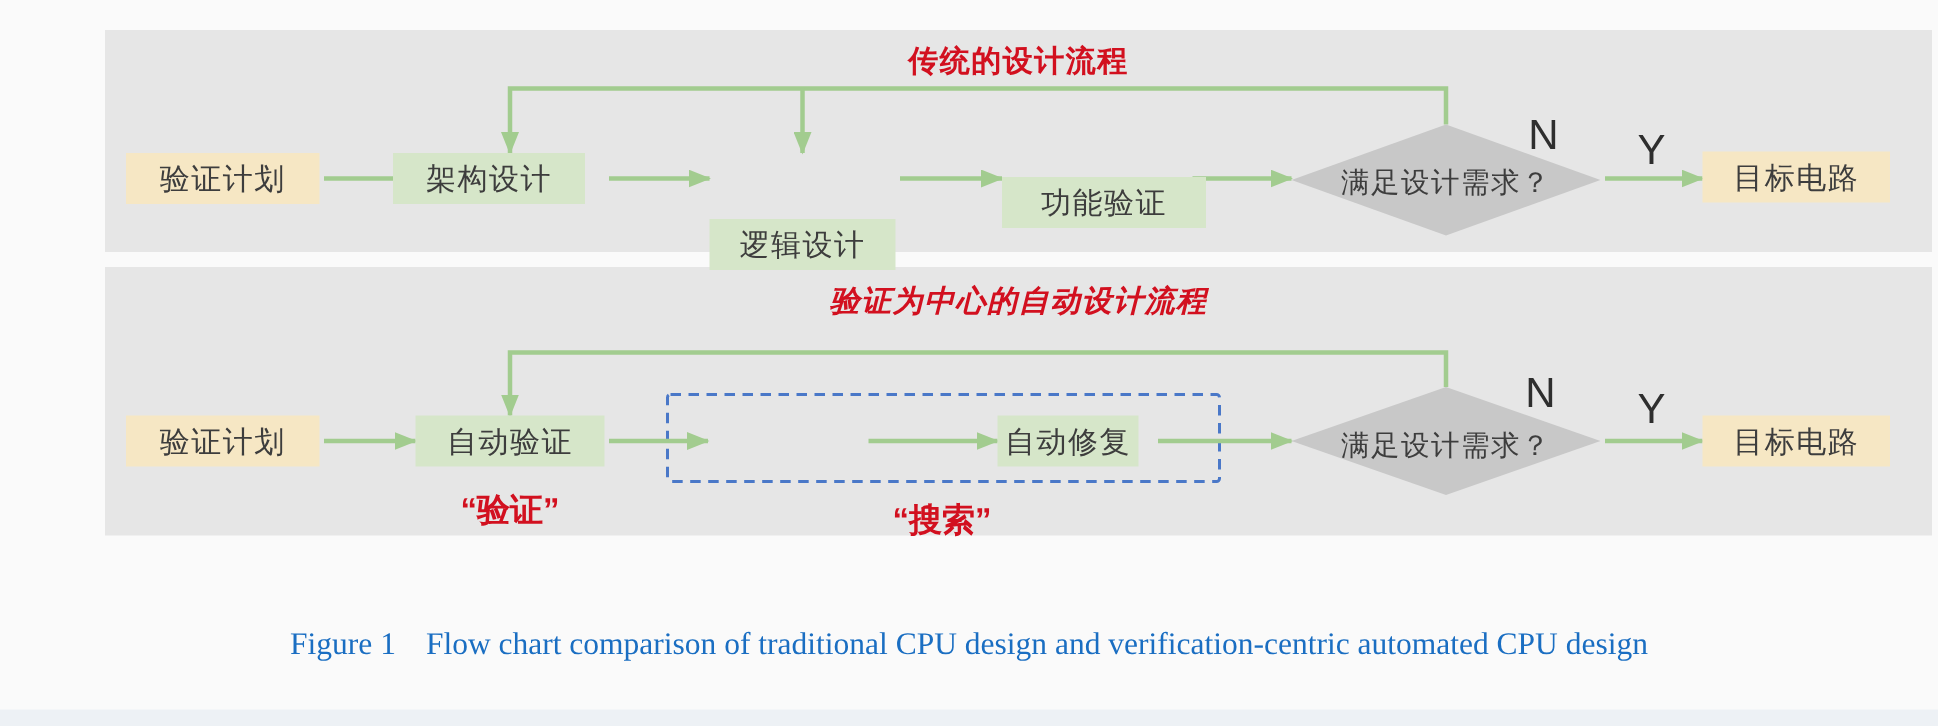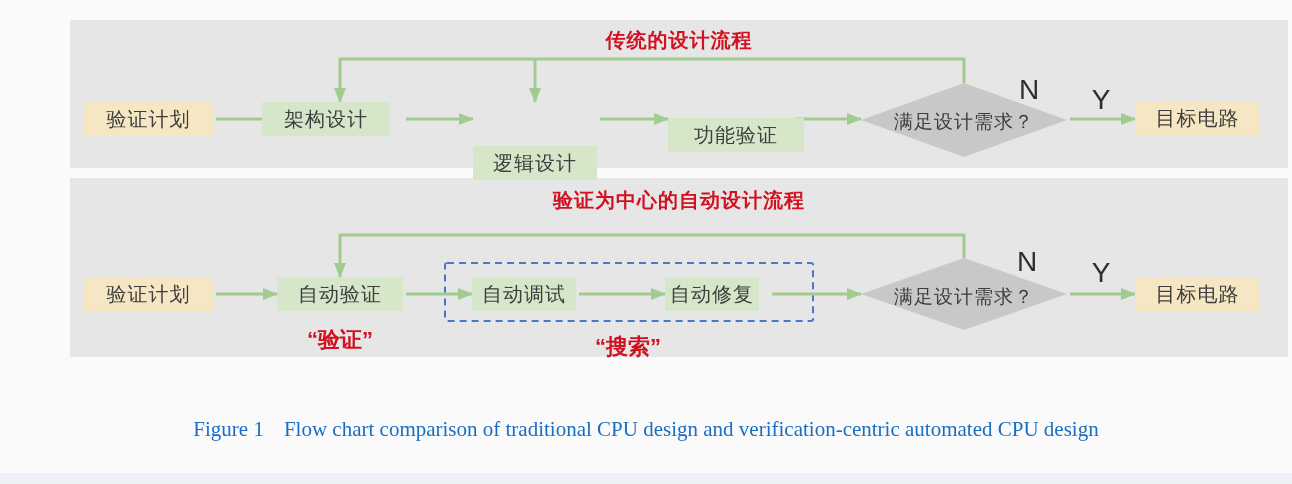--- a/index.html
+++ b/index.html
@@ -71,24 +71,23 @@
   <div class="flow-title" style="top:27px;">传统的设计流程</div>
   <div class="node yellow" style="left:84px;top:102px;width:129px;">验证计划</div>
   <div class="node green" style="left:262px;top:102px;width:128px;">架构设计</div>
   <div class="node green" style="left:473px;top:102px;width:124px;margin-top:44px;">逻辑设计</div>
   <div class="node green" style="left:668px;top:98px;width:136px;margin-top:20px;">功能验证</div>
   <div class="decision-text" style="left:864px;top:109px;">满足设计需求？</div>
   <div class="node yellow" style="left:1135px;top:101px;width:125px;">目标电路</div>
   <div class="ny" style="left:1029px;top:74px;">N</div>
   <div class="ny" style="left:1101px;top:84px;">Y</div>
 
-  <div class="flow-title" style="top:187px;">验证为中心的自动设计流程</div>
+  <div class="flow-title" style="top:187px;font-style:italic;">验证为中心的自动设计流程</div>
   <div class="node yellow" style="left:84px;top:277px;width:129px;">验证计划</div>
   <div class="node green" style="left:277px;top:277px;width:126px;">自动验证</div>
-  <div class="node green" style="left:472px;top:277px;width:104px;">自动调试</div>
   <div class="node green" style="left:665px;top:277px;width:94px;">自动修复</div>
   <div class="decision-text" style="left:864px;top:284px;">满足设计需求？</div>
   <div class="node yellow" style="left:1135px;top:277px;width:125px;">目标电路</div>
   <div class="ny" style="left:1027px;top:246px;">N</div>
   <div class="ny" style="left:1101px;top:257px;">Y</div>
   <div class="quote" style="left:340px;top:325px;">“验证”</div>
   <div class="quote" style="left:628px;top:332px;">“搜索”</div>
 
   <div class="caption-en">
     <span>Figure 1</span><span class="gap">Flow chart comparison of traditional CPU design and verification-centric automated CPU design</span>

